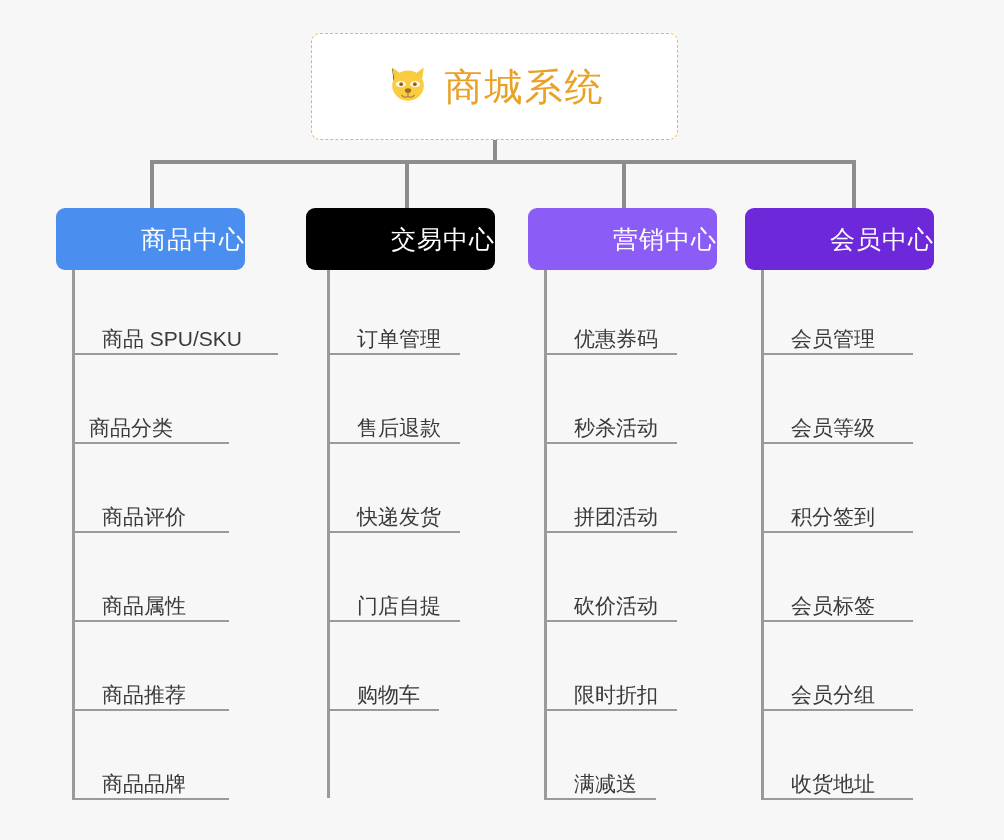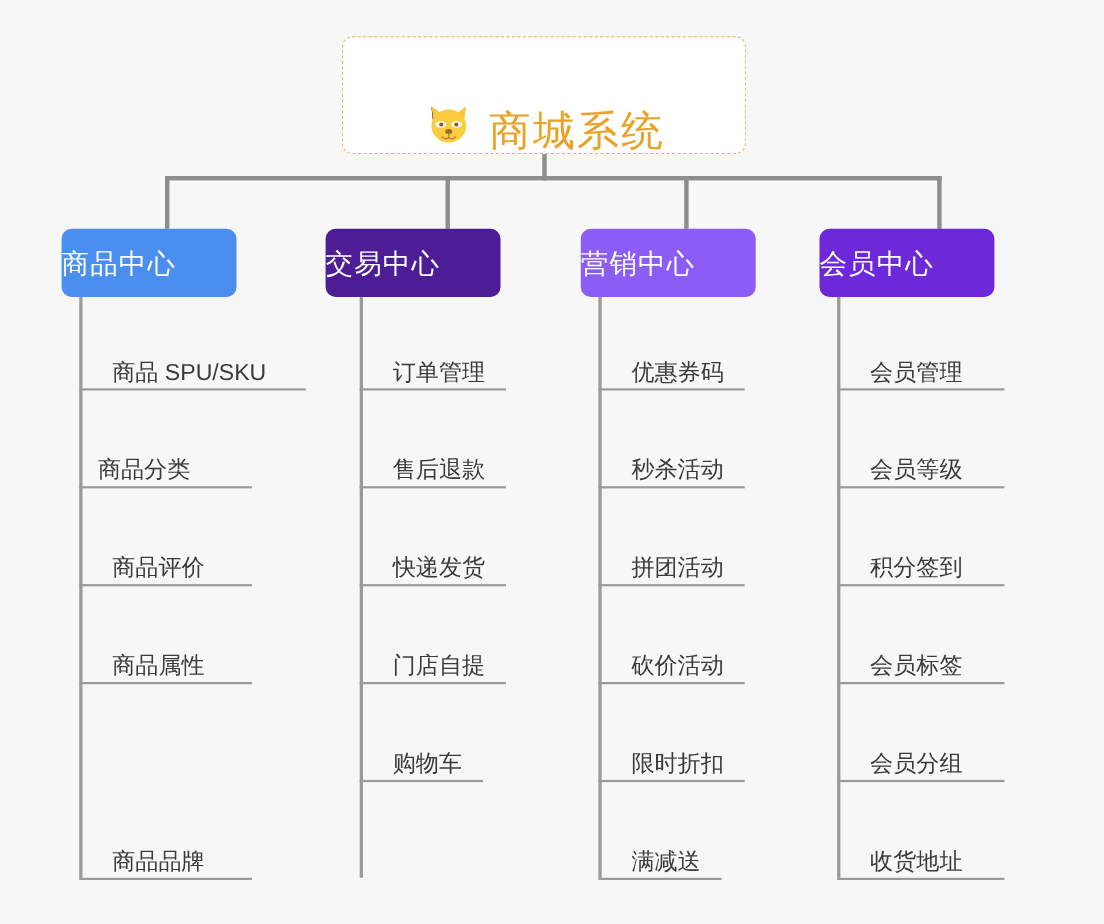--- a/index.html
+++ b/index.html
@@ -14,21 +14,21 @@
 
   
   .root-card{
     position:absolute;
     left:311px;top:33px;
     width:367px;height:107px;
     box-sizing:border-box;
     background:#ffffff;
     border:1px dashed #f0b24a;
     border-radius:9px;
-    display:flex;align-items:flex-end;justify-content:center;
+    display:flex;align-items:center;justify-content:center;
     gap:14px;
   }
   .root-icon{
     width:46px;height:46px;
     flex:0 0 auto;
     display:block;
   }
   .root-title{
     font-size:38px;
     color:#e9a227;
@@ -38,28 +38,29 @@
   }
 
   
   .conn{position:absolute;background:#8d8d8d;}
   .conn-v{width:4px;}
   .conn-h{height:4px;}
 
   
   .branch-head{
     position:absolute;
-    width:159px;height:62px;
+    width:189px;height:62px;
     border-radius:9px;
-    display:flex;align-items:center;justify-content:flex-start;
+    display:flex;align-items:center;justify-content:flex-end;
     color:#ffffff;
     font-size:25px;
     letter-spacing:1px;
     white-space:nowrap;
     box-sizing:border-box;
+    padding-left:19px;
   }
 
   
   .spine{
     position:absolute;
     width:3px;
     background:#9a9a9a;
   }
 
   
@@ -121,25 +122,28 @@
   </div>
   <div class="leaf" style="left:72px;top:402px;width:157px;padding-left:17px;">
     <span class="leaf-label">商品分类</span>
   </div>
   <div class="leaf" style="left:72px;top:491px;width:157px;">
     <span class="leaf-label">商品评价</span>
   </div>
   <div class="leaf" style="left:72px;top:580px;width:157px;">
     <span class="leaf-label">商品属性</span>
   </div>
+  <div class="leaf" style="left:72px;top:669px;width:157px;">
+    <span class="leaf-label">商品推荐</span>
+  </div>
   <div class="leaf" style="left:72px;top:758px;width:157px;">
     <span class="leaf-label">商品品牌</span>
   </div>
 
-  <div class="branch-head" style="left: 296px; top: 208px; background: #4c1d95;">
+  <div class="branch-head" style="left: 306px; top: 208px; background: #000000;">
     <span>交易中心</span>
   </div>
   <div class="spine" style="left:327px;top:270px;height:528px;"></div>
   <div class="leaf" style="left:327px;top:313px;width:133px;">
     <span class="leaf-label">订单管理</span>
   </div>
   <div class="leaf" style="left:327px;top:402px;width:133px;">
     <span class="leaf-label">售后退款</span>
   </div>
   <div class="leaf" style="left:327px;top:491px;width:133px;">

